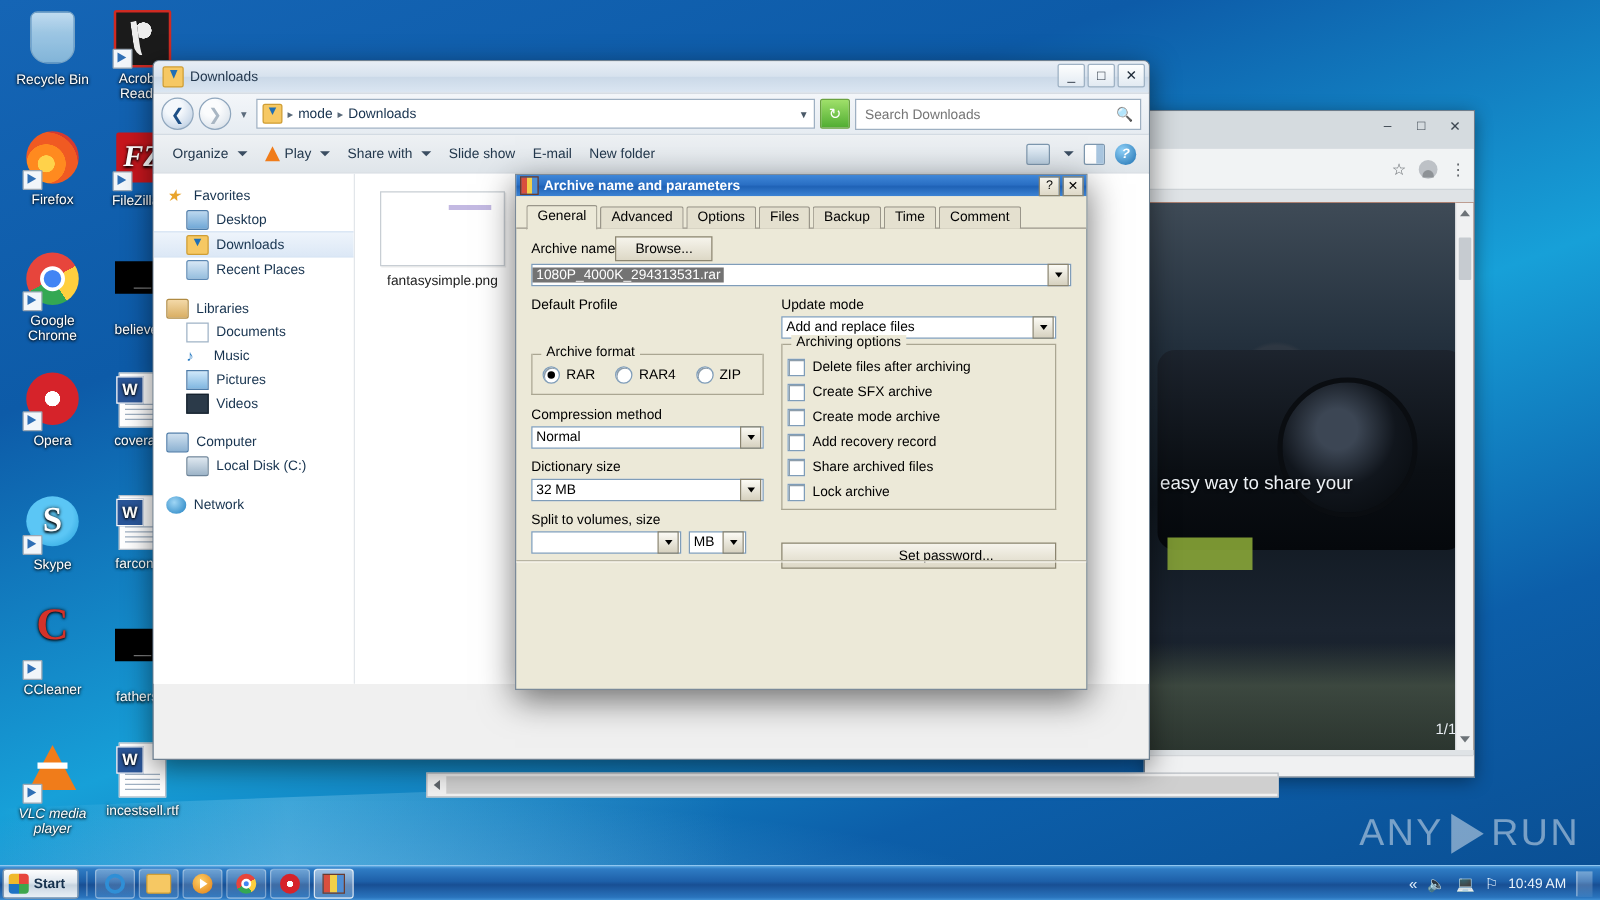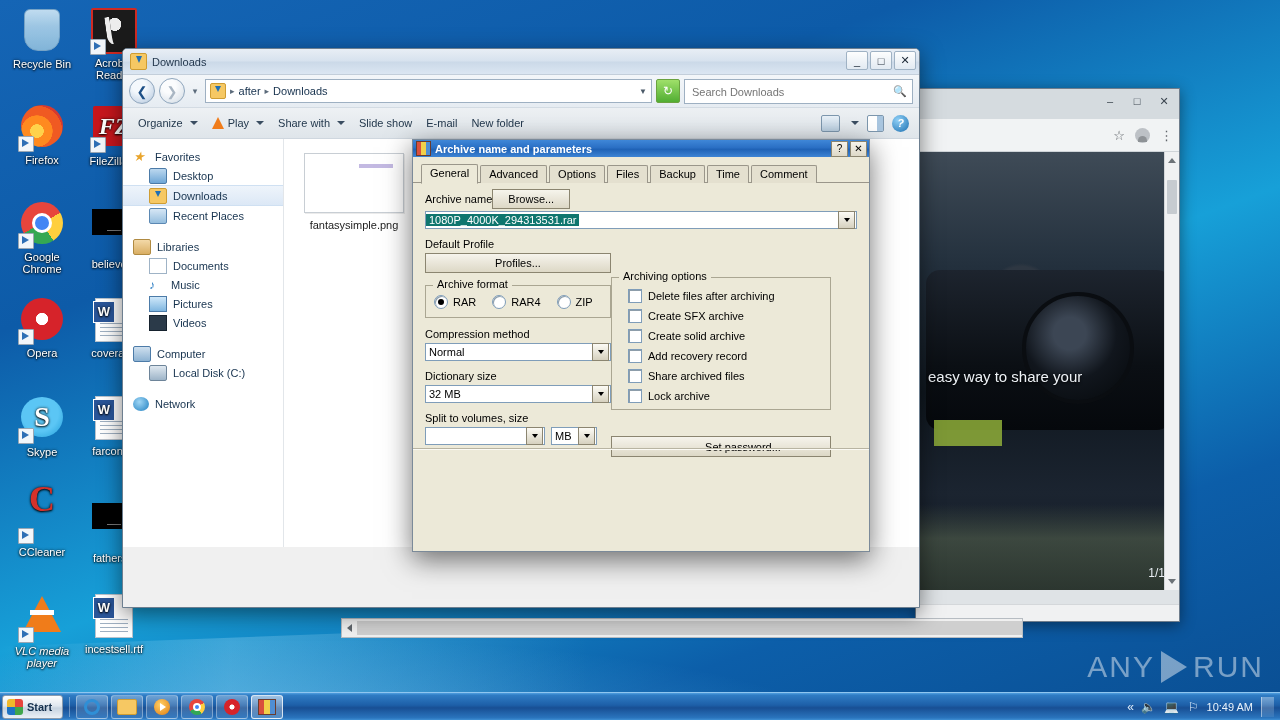--- a/index.html
+++ b/index.html
@@ -71,21 +71,21 @@
   #chrome-window .cr-tabstrip{height:30px;background:#d5dbdf;position:relative;}
   #chrome-window .cr-winbtns{position:absolute;right:2px;top:2px;display:flex;gap:1px;}
   #chrome-window .cr-winbtns span{width:26px;height:20px;display:flex;align-items:center;justify-content:center;
     color:#3c4650;font-size:11px;}
   #chrome-window .cr-omnibar{height:32px;background:#f1f3f4;display:flex;align-items:center;
     justify-content:flex-end;padding-right:6px;gap:10px;border-bottom:1px solid #cfd4d8;}
   #chrome-window .cr-omnibar span{color:#5f6368;font-size:13px;}
   #chrome-window .cr-avatar{width:15px;height:15px;border-radius:50%;background:#bdc1c6;position:relative;}
   #chrome-window .cr-avatar:after{content:"";position:absolute;left:3px;top:8px;width:9px;height:6px;
     border-radius:5px 5px 0 0;background:#8e9296;}
-  #chrome-window .cr-viewport{position:relative;height:438px;overflow:hidden;background:#c2410c;}
+  #chrome-window .cr-viewport{position:relative;height:438px;overflow:hidden;background:#c2410c;margin-top:10px;}
   .cam-photo{position:absolute;inset:0;
     background:
       radial-gradient(circle at 74% 44%, #0a0c10 0 13%, rgba(10,12,16,0) 14%),
       radial-gradient(circle at 40% 33%, #2e3742 0 9%, rgba(46,55,66,0) 10%),
       linear-gradient(180deg,#3f4b57 0%,#23303d 26%,#101820 55%,#1b2430 78%,#0e1620 100%);}
   .cam-body{position:absolute;left:10px;top:118px;width:245px;height:160px;border-radius:14px;
     background:linear-gradient(180deg,#1d242e 0%,#0b0f14 60%,#05080c 100%);}
   .cam-lens{position:absolute;left:96px;top:22px;width:104px;height:104px;border-radius:50%;
     background:radial-gradient(circle at 42% 36%, #3c4654 0 18%, #11161d 52%, #05080b 100%);
     border:4px solid #0a0d11;}
@@ -221,28 +221,28 @@
   .wr-titlebtns b{width:15px;height:14px;font-size:10px;font-weight:normal;color:#000;
     display:flex;align-items:center;justify-content:center;
     background:linear-gradient(180deg,#f6f4ec,#ded9c8);border:1px solid #8b8570;}
   .wr-tabs{display:flex;align-items:flex-end;height:21px;padding:4px 0 0 8px;gap:2px;
     border-bottom:1px solid #9a968a;background:#ece9d8;}
   .wr-tab{padding:2px 8px 3px;font-size:11px;color:#000;background:#e4e0cf;
     border:1px solid #9a968a;border-bottom:none;border-radius:2px 2px 0 0;position:relative;top:1px;}
   .wr-tab.active{background:#ece9d8;top:2px;padding-bottom:4px;border-bottom:1px solid #ece9d8;}
   .wr-pane{padding:10px 12px 0;position:relative;height:306px;box-sizing:border-box;}
   .wr-label{font-size:11px;color:#000;margin-bottom:3px;}
-  .wr-row{display:flex;gap:0;}
+  .wr-row{display:flex;gap:14px;}
   .wr-col{display:flex;flex-direction:column;}
   .wr-col.left{width:186px;}
   .wr-col.right{width:220px;}
   .wr-input{height:18px;background:#fff;border:1px solid #7f9db9;display:flex;align-items:center;
     box-sizing:border-box;}
   .wr-input .val{flex:1;font-size:11px;padding:0 3px;color:#000;}
-  .wr-input .val.sel{background:#0f766e;color:#fff;flex:none;}
+  .wr-input .val.sel{background:#737373;color:#fff;flex:none;}
   .wr-drop{width:15px;height:16px;margin:0 1px 0 0;flex:none;
     background:linear-gradient(180deg,#fcfbf5,#d6d1bf);border:1px solid #8b8570;
     display:flex;align-items:center;justify-content:center;}
   .wr-drop i{width:0;height:0;border-left:3px solid transparent;border-right:3px solid transparent;border-top:4px solid #000;}
   .wr-btn{height:20px;background:linear-gradient(180deg,#f6f4ec,#ddd8c6);border:1px solid #8b8570;
     font-size:11px;color:#000;display:flex;align-items:center;justify-content:center;box-sizing:border-box;}
   .wr-btn.default{border:2px solid #31486b;}
   .wr-group{border:1px solid #aaa692;border-top:none;position:relative;padding:14px 8px 8px;margin-top:8px;}
   .wr-group:before{content:"";position:absolute;left:0;right:0;top:0;height:1px;background:#aaa692;}
   .wr-group > .gt{position:absolute;top:-7px;left:7px;background:#ece9d8;padding:0 4px;font-size:11px;color:#000;}
@@ -454,21 +454,21 @@
     </span>
   </div>
 
   <div class="ex-addrbar">
     <span class="nav-btn">❮</span>
     <span class="nav-btn dim">❯</span>
     <span class="nav-caret">▾</span>
     <div class="addr-field">
       <span class="addr-ico"></span>
       <span class="crumb-sep">▸</span>
-      <span class="crumb">after</span>
+      <span class="crumb">mode</span>
       <span class="crumb-sep">▸</span>
       <span class="crumb">Downloads</span>
       <span class="addr-drop">▼</span>
     </div>
     <span class="refresh-btn">↻</span>
     <div class="search-field">
       <input placeholder="Search Downloads" style="">
       <span class="search-btn">🔍</span>
     </div>
   </div>
@@ -601,21 +601,29 @@
       <span class="val sel">1080P_4000K_294313531.rar</span>
       <span class="val"></span>
       <span class="wr-drop">
           <i></i>
         </span>
     </div>
 
     <div class="wr-row" style="margin-top:9px;">
       <div class="wr-col left">
         <div class="wr-label">Default Profile</div>
-        <div class="wr-btn">Profiles...</div>
+      </div>
+      <div class="wr-col right">
+        <div class="wr-label">Update mode</div>
+        <div class="wr-input">
+          <span class="val">Add and replace files</span>
+          <span class="wr-drop">
+              <i></i>
+            </span>
+        </div>
       </div>
     </div>
 
     <div class="wr-row" style="margin-top:4px;">
       <div class="wr-col left">
         <div class="wr-group" style="padding:10px 8px 8px;">
           <span class="gt">Archive format</span>
           <div class="wr-radio-row">
             <label class="wr-radio on">
                 <span class="dot"></span>
@@ -659,33 +667,33 @@
           <div class="wr-input" style="width:46px;">
             <span class="val">MB</span>
             <span class="wr-drop">
                 <i></i>
               </span>
           </div>
         </div>
       </div>
 
       <div class="wr-col right">
-        <div class="wr-group" style="margin-top:0;padding:12px 16px 6px;">
+        <div class="wr-group" style="margin-top:0;padding:12px 4px 6px;">
           <span class="gt">Archiving options</span>
           <label class="wr-check">
               <span class="box"></span>
               <span>Delete files after archiving</span>
             </label>
           <label class="wr-check">
               <span class="box"></span>
               <span>Create SFX archive</span>
             </label>
           <label class="wr-check">
               <span class="box"></span>
-              <span>Create solid archive</span>
+              <span>Create mode archive</span>
             </label>
           <label class="wr-check">
               <span class="box"></span>
               <span>Add recovery record</span>
             </label>
           <label class="wr-check">
               <span class="box"></span>
               <span>Share archived files</span>
             </label>
           <label class="wr-check" style="margin-bottom:0;text-align:right;">

